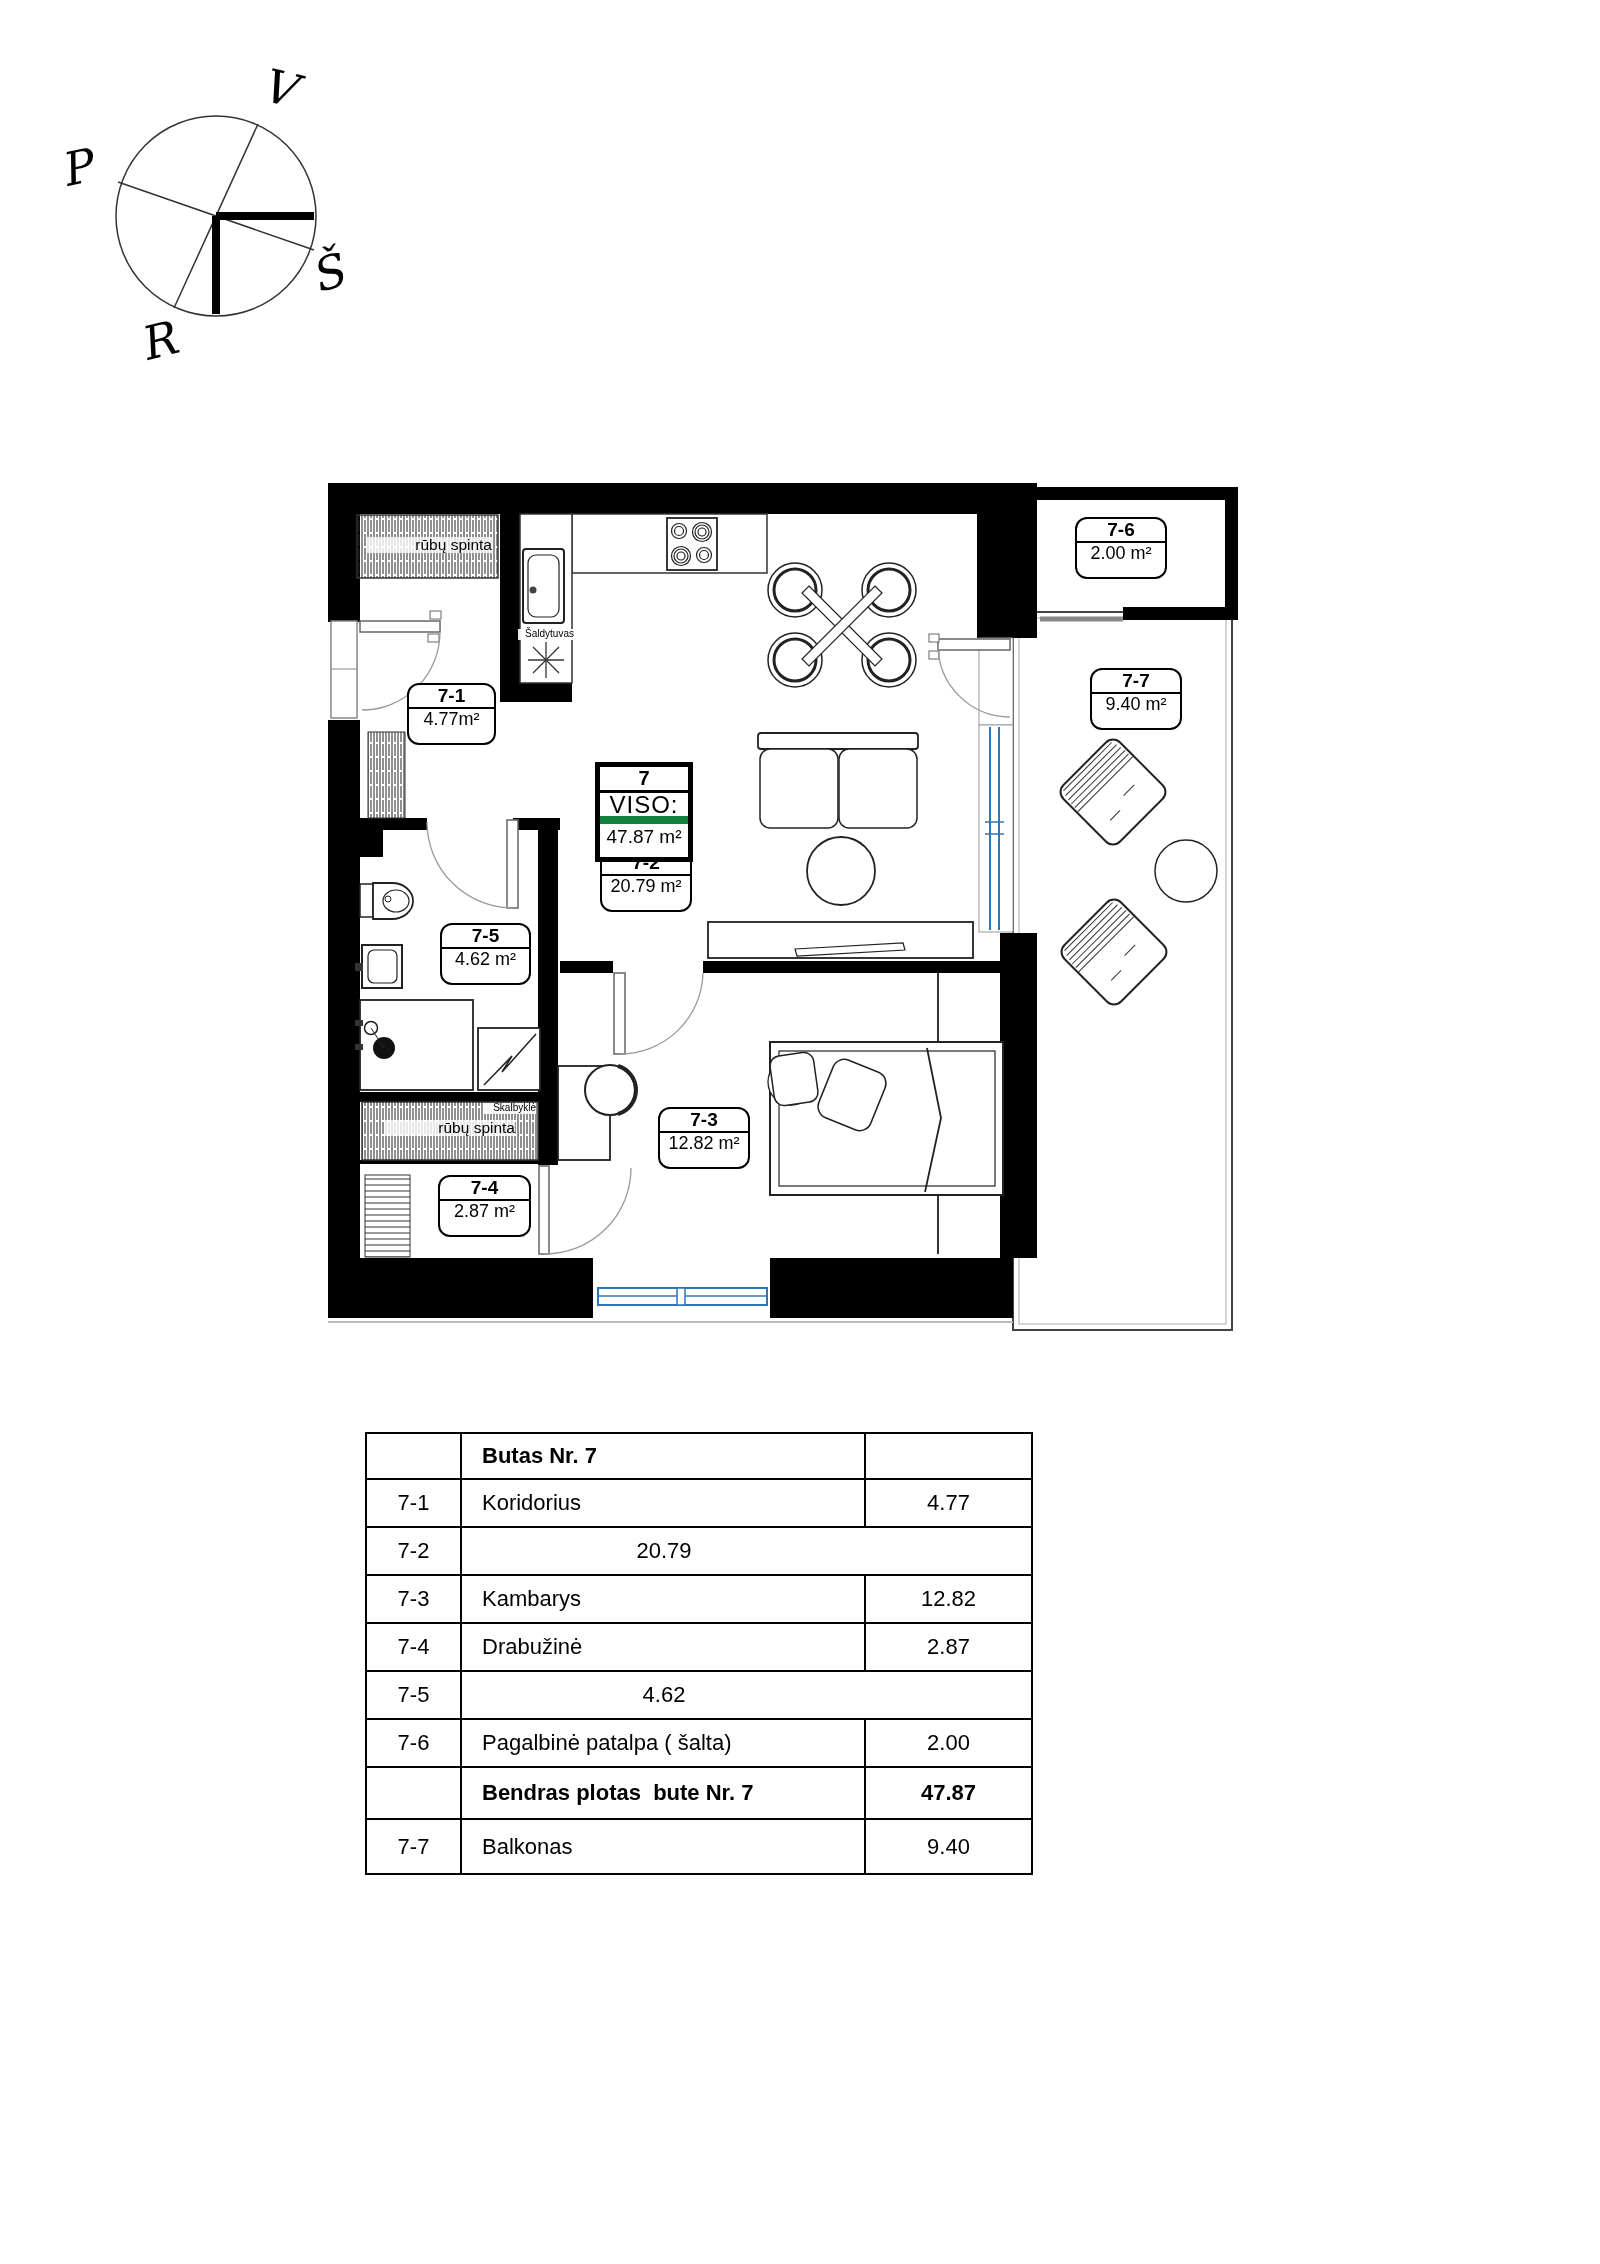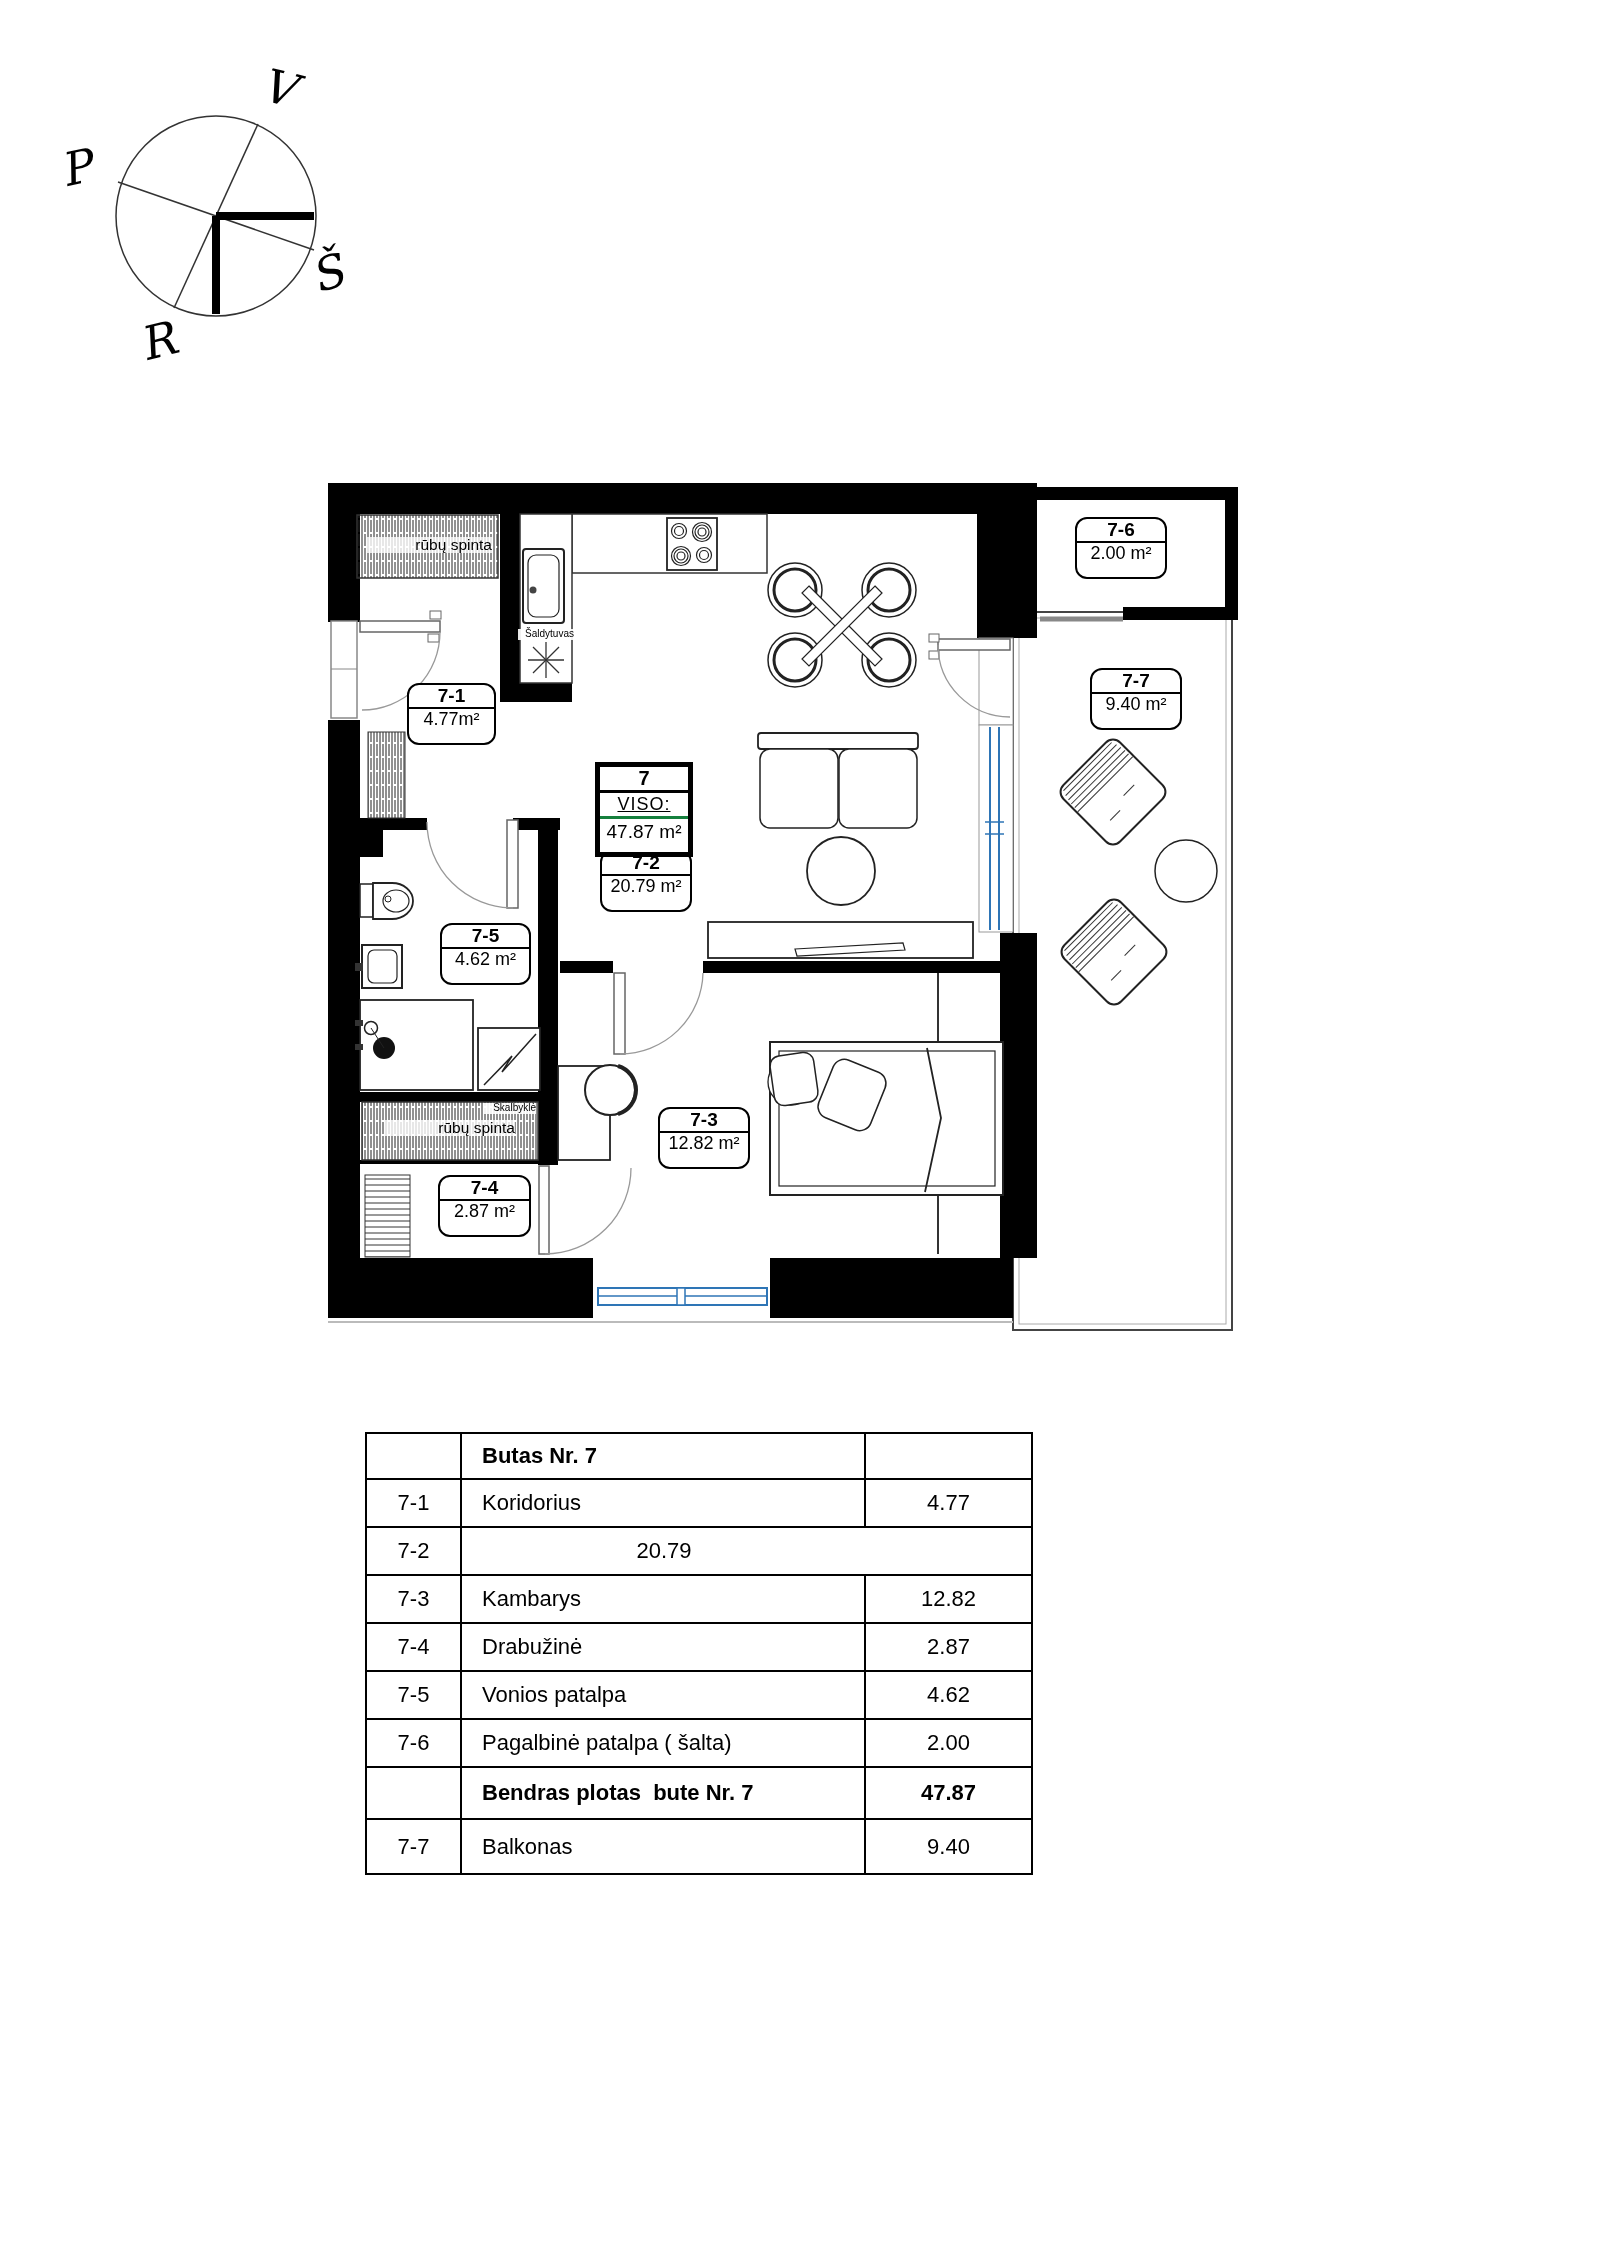--- a/index.html
+++ b/index.html
@@ -7,21 +7,21 @@
        font-family:"Liberation Sans",sans-serif;color:#000;}
   .plan-svg{position:absolute;left:0;top:0;width:1600px;height:2264px;}
   
   .rlabel{position:absolute;border:2px solid #000;border-radius:12px;background:#fff;
           text-align:center;overflow:hidden;z-index:5;}
   .rlabel .rid{font-weight:bold;font-size:19px;line-height:22px;height:22px;border-bottom:2px solid #000;}
   .rlabel .rarea{font-size:18px;line-height:21px;height:34px;}
   
   .tlabel{position:absolute;border:5px solid #000;background:#fff;text-align:center;z-index:5;}
   .tlabel .tid{font-weight:bold;font-size:20px;line-height:23px;height:23px;border-bottom:3px solid #000;}
-  .tlabel .tviso{font-size:18px;line-height:23px;height:23px;border-bottom:3px solid #15803d;letter-spacing:1px;text-decoration:underline;}
+  .tlabel .tviso{font-size:24px;line-height:23px;height:23px;border-bottom:8px solid #15803d;letter-spacing:1px;}
   .tlabel .tarea{font-size:19px;line-height:25px;height:33px;}
   
   .ann{position:absolute;text-align:right;z-index:4;background:rgba(255,255,255,.78);
        line-height:1.05;}
   .ann-wardrobe{font-size:15.5px;}
   .ann-tiny{font-size:10px;background:rgba(255,255,255,.9);}
   
   .area-table{position:absolute;left:365px;top:1432px;width:668px;border:2px solid #000;
               box-sizing:border-box;background:#fff;z-index:6;}
   .trow{display:grid;grid-template-columns:95px 404px 165px;box-sizing:border-box;}
@@ -311,21 +311,20 @@
     <div class="tcell c2">Kambarys</div>
     <div class="tcell c3">12.82</div>
   </div>
   <div class="trow h-norm">
     <div class="tcell c1">7-4</div>
     <div class="tcell c2">Drabužinė</div>
     <div class="tcell c3">2.87</div>
   </div>
   <div class="trow h-norm">
     <div class="tcell c1">7-5</div>
-    <div class="tcell c2">Vonios patalpa</div>
     <div class="tcell c3">4.62</div>
   </div>
   <div class="trow h-norm">
     <div class="tcell c1">7-6</div>
     <div class="tcell c2">Pagalbinė patalpa ( šalta)</div>
     <div class="tcell c3">2.00</div>
   </div>
   <div class="trow h-total">
     <div class="tcell c1"></div>
     <div class="tcell c2 bold">Bendras plotas  bute Nr. 7</div>

